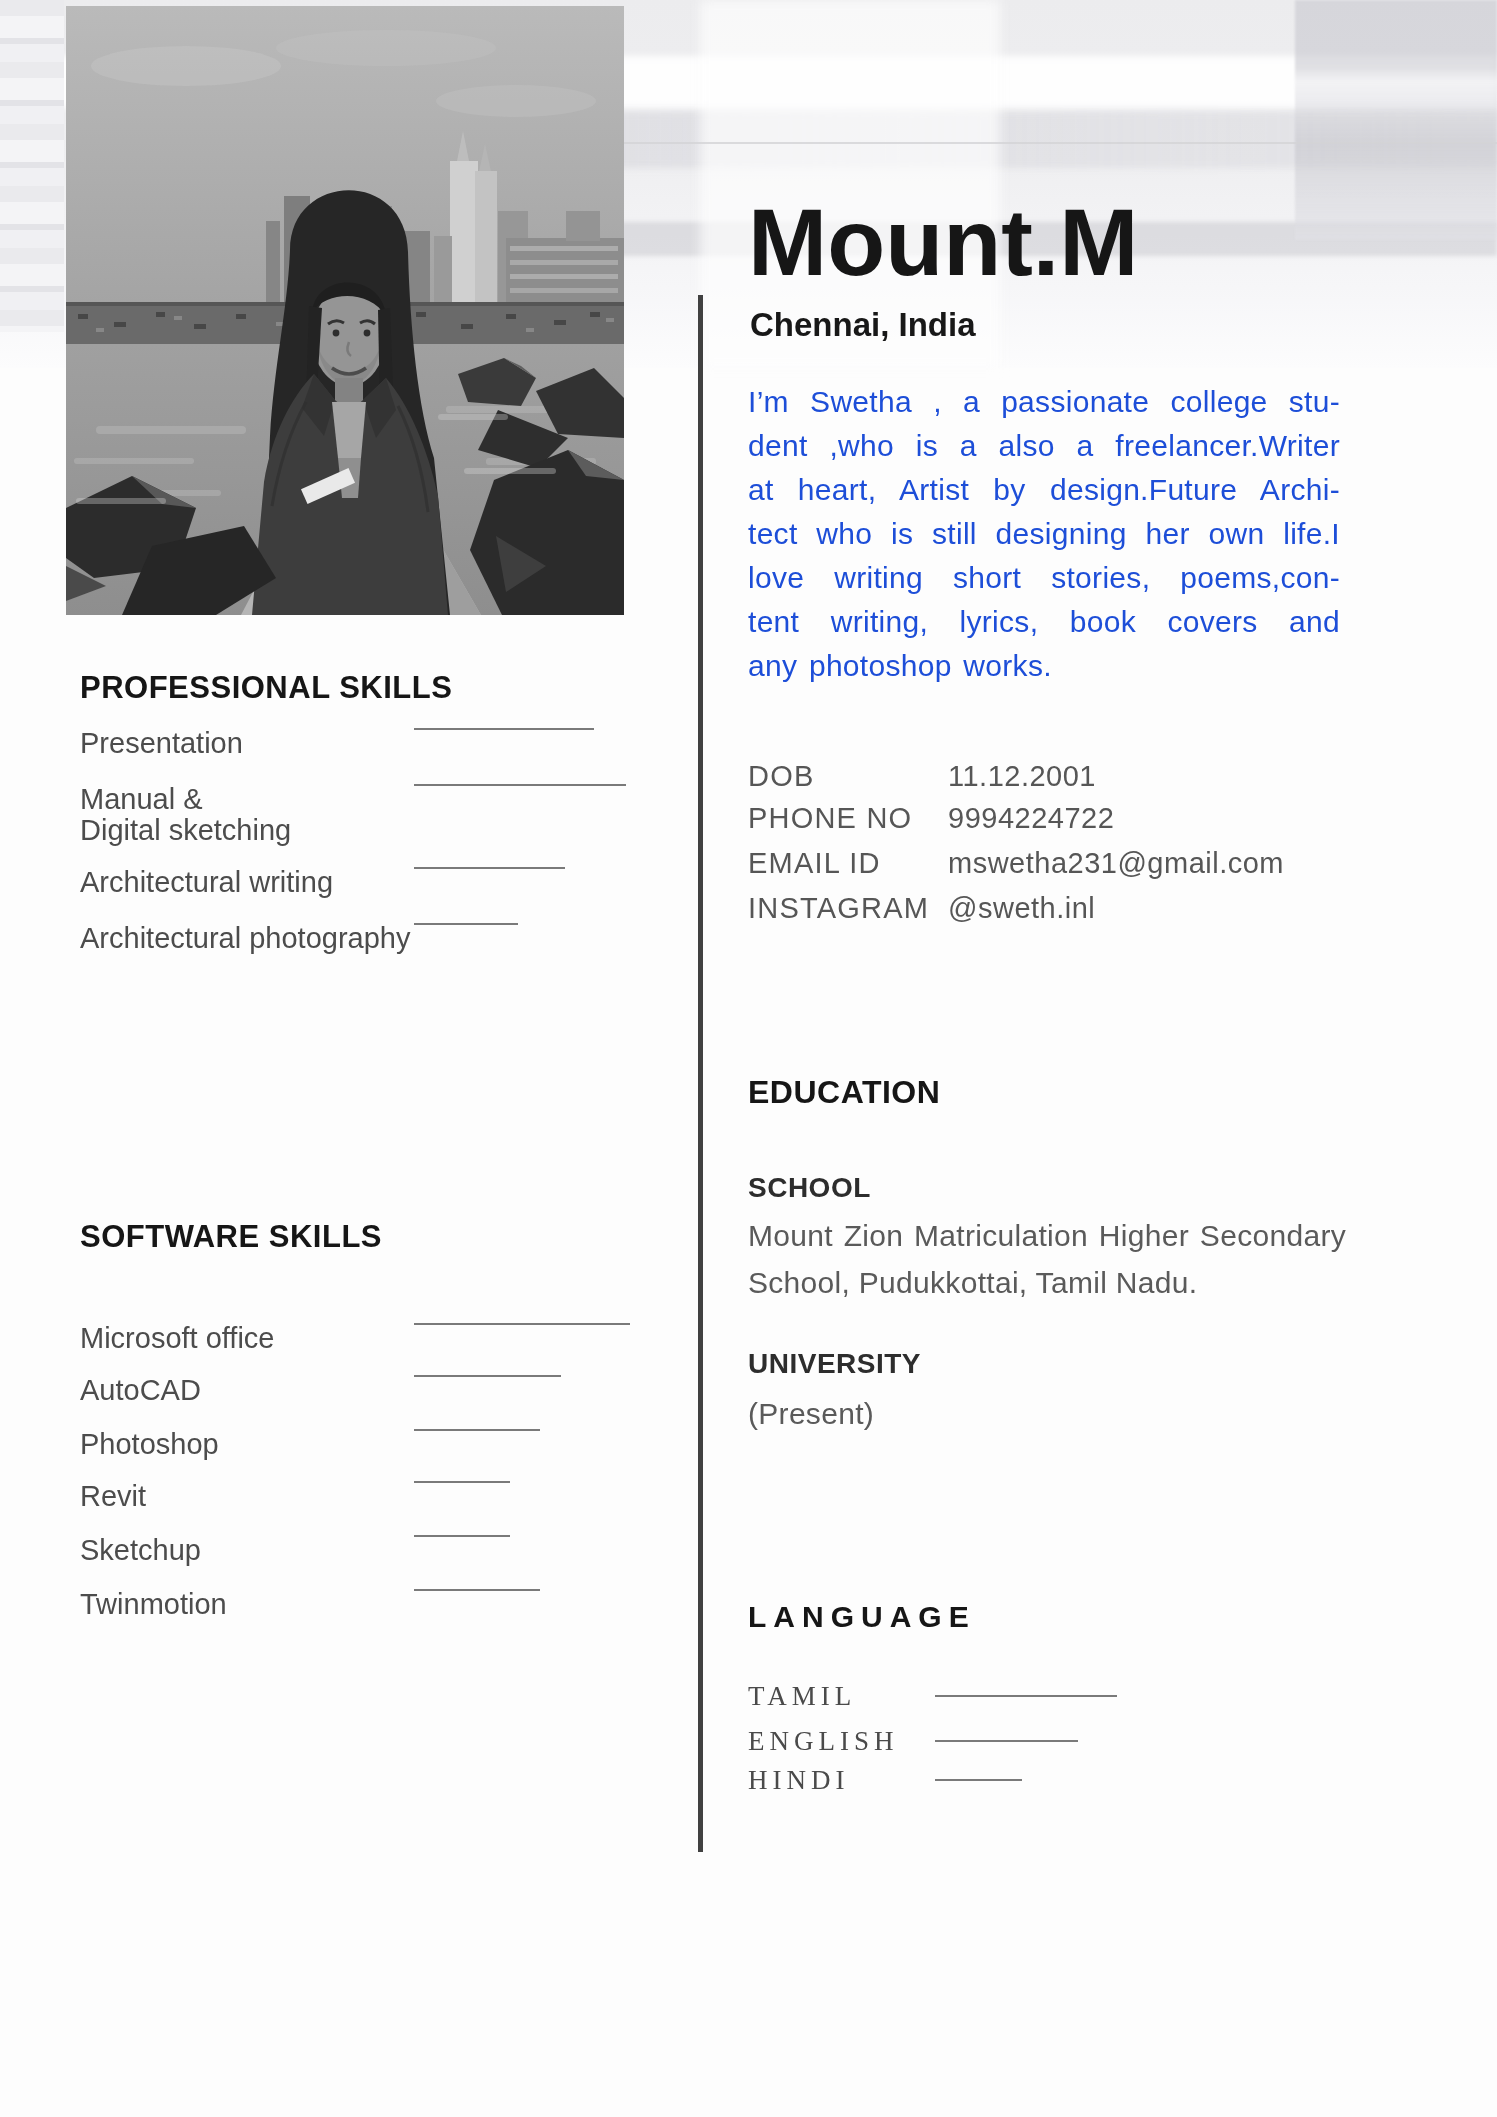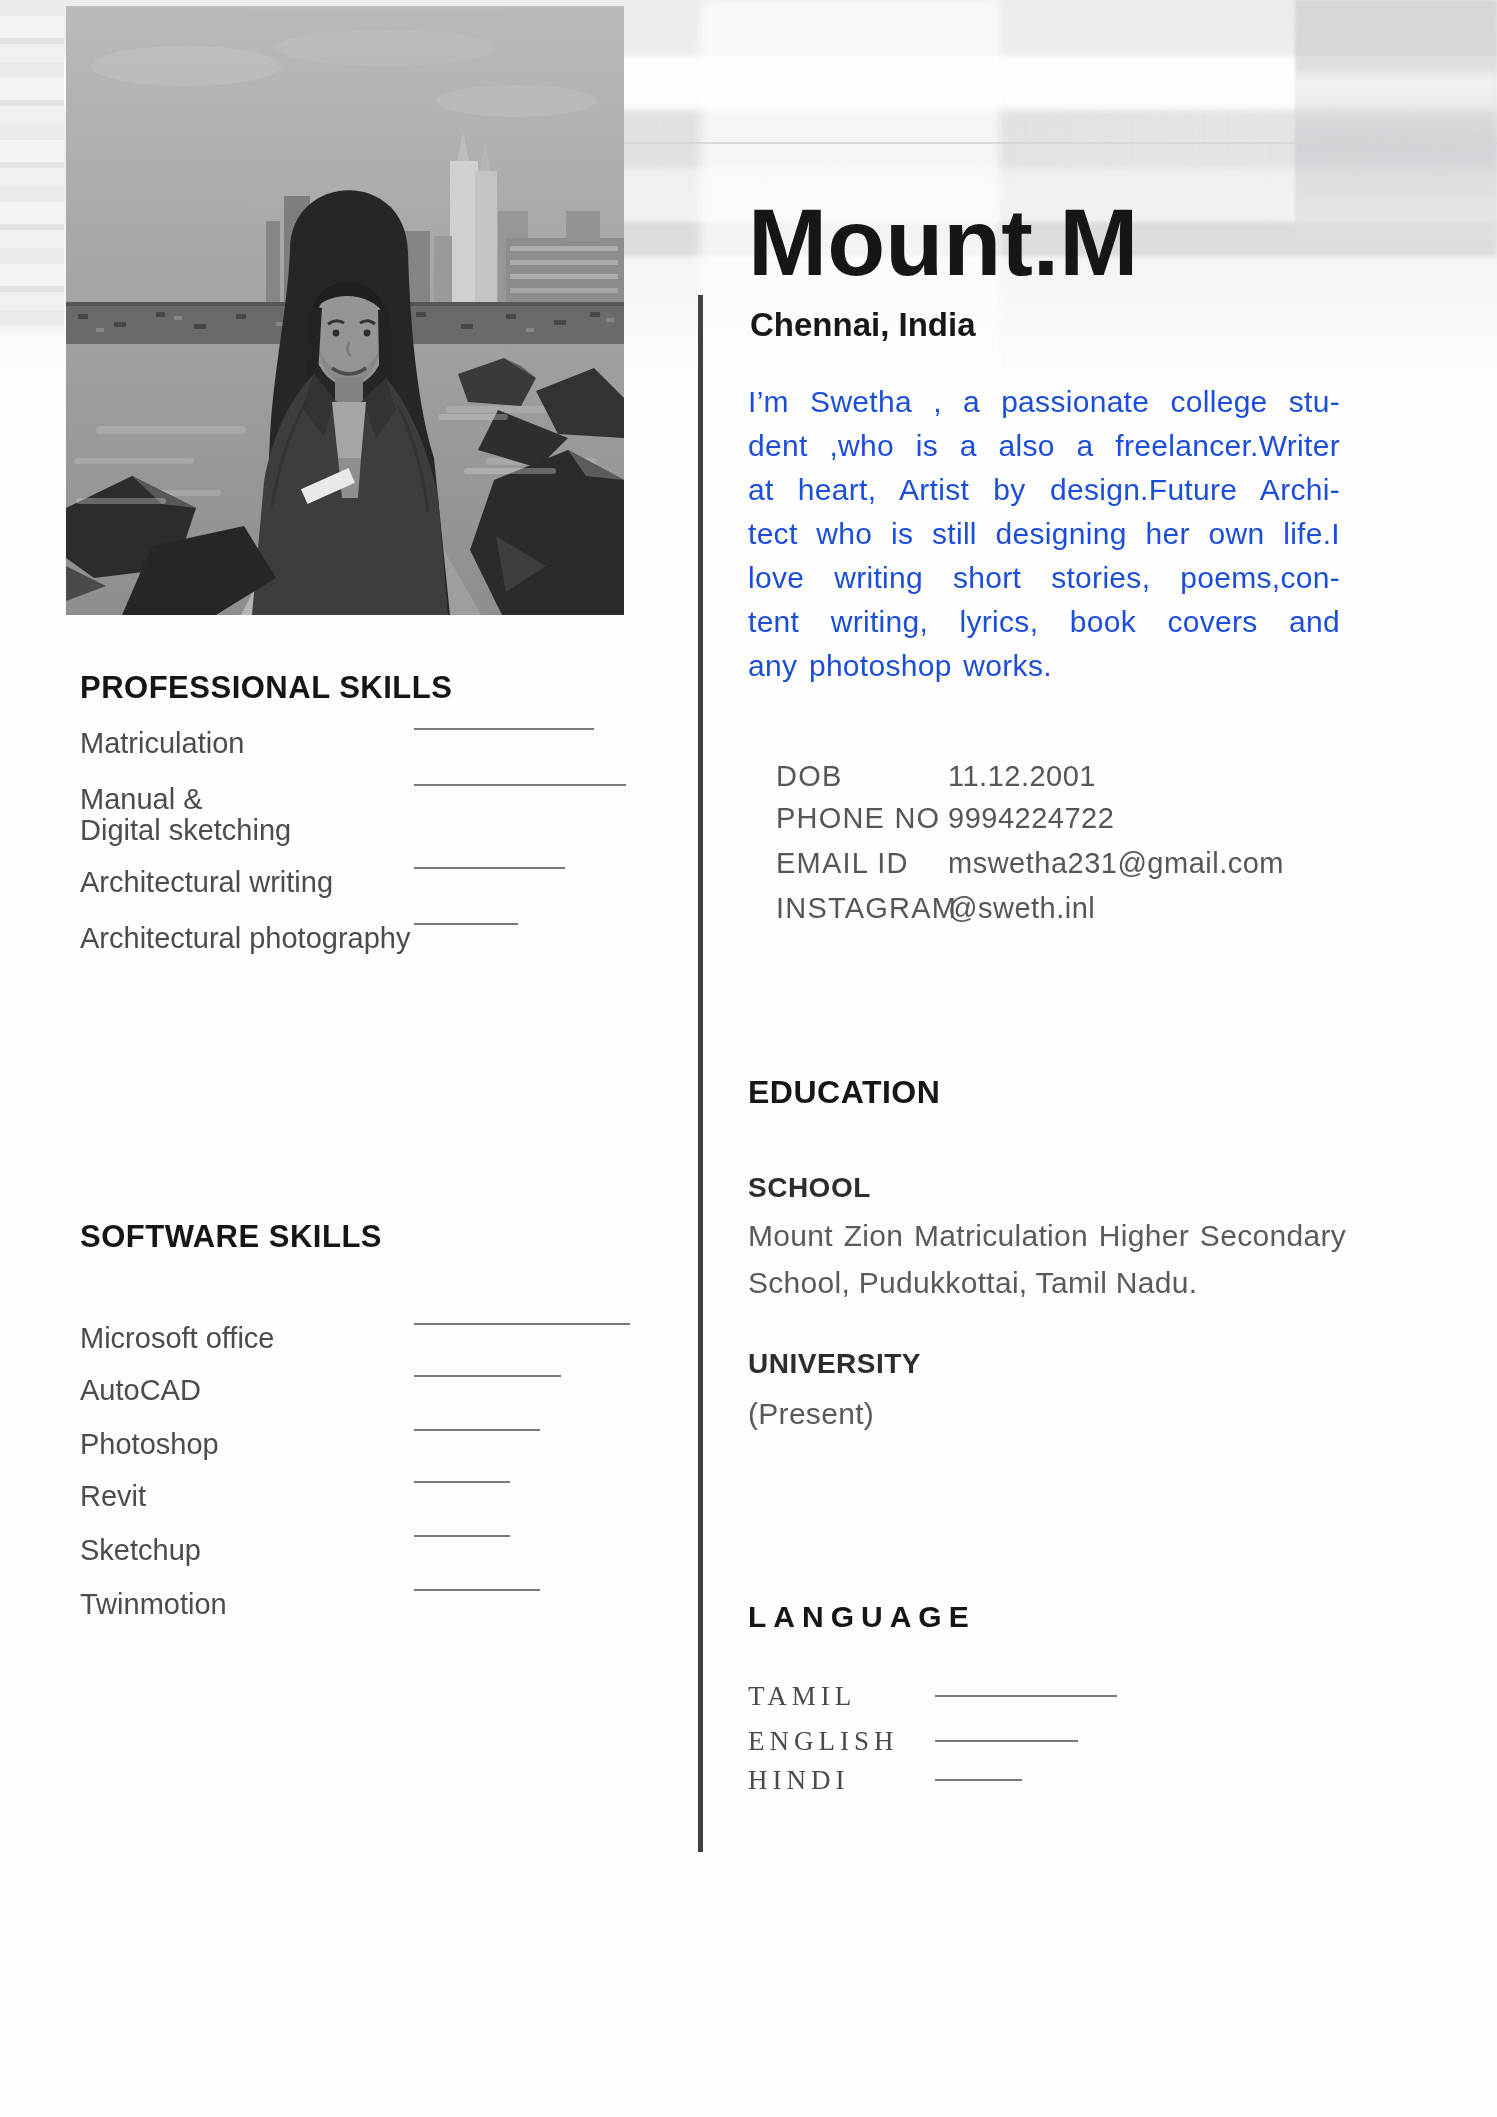--- a/index.html
+++ b/index.html
@@ -29,21 +29,21 @@
   .divider{left:698px;top:295px;width:5px;height:1557px;background:#414141;}
   .name{left:748px;top:188px;font-size:95px;font-weight:700;color:#161616;letter-spacing:0;}
   .loc{left:750px;top:306px;font-size:33px;font-weight:700;color:#181818;}
   
   .about{left:748px;top:368px;width:592px;font-size:30px;line-height:44px;color:#1d4ed8;word-spacing:3px;letter-spacing:.3px;margin-top:12px;}
   .jall .ln:not(:last-child){text-align:justify;text-align-last:justify;}
   .jfirst .ln:first-child{text-align:justify;text-align-last:justify;}
   
   .contact{left:748px;top:750px;width:640px;height:190px;}
   .c-row{position:absolute;left:0;width:640px;height:40px;}
-  .c-label{position:absolute;left:0;top:0;font-size:29px;color:#565656;letter-spacing:1.2px;margin-left:28px;}
+  .c-label{position:absolute;left:0;top:0;font-size:29px;color:#565656;letter-spacing:1.2px;}
   .c-value{position:absolute;left:200px;top:0;font-size:29px;color:#565656;letter-spacing:.5px;}
   
   .sec-title{font-size:31px;font-weight:700;color:#161616;letter-spacing:.5px;}
   .pro{left:80px;top:660px;width:556px;height:330px;}
   .soft{left:80px;top:1215px;width:556px;height:420px;}
   .pro .sec-title,.soft .sec-title{position:absolute;left:0;}
   .pro .sec-title{top:10px;}
   .soft .sec-title{top:4px;}
   .skill-row{position:absolute;left:0;width:556px;}
   .s-label{position:absolute;left:0;top:0;font-size:29px;line-height:31px;color:#4c4c4c;white-space:pre-line;}
@@ -238,21 +238,21 @@
     </div>
     <div class="c-row" style="top:142px">
       <span class="c-label">INSTAGRAM</span>
       <span class="c-value">@sweth.inl</span>
     </div>
   </div>
 
   <div class="abs pro">
     <div class="sec-title">PROFESSIONAL SKILLS</div>
     <div class="skill-row" style="top:68px">
-      <span class="s-label">Matriculation</span>
+      <span class="s-label">Presentation</span>
       <span class="s-line" style="width:180px"></span>
     </div>
     <div class="skill-row" style="top:124px">
       <span class="s-label">Manual &amp;
 Digital sketching</span>
       <span class="s-line" style="width:212px"></span>
     </div>
     <div class="skill-row" style="top:207px">
       <span class="s-label">Architectural writing</span>
       <span class="s-line" style="width:151px"></span>

